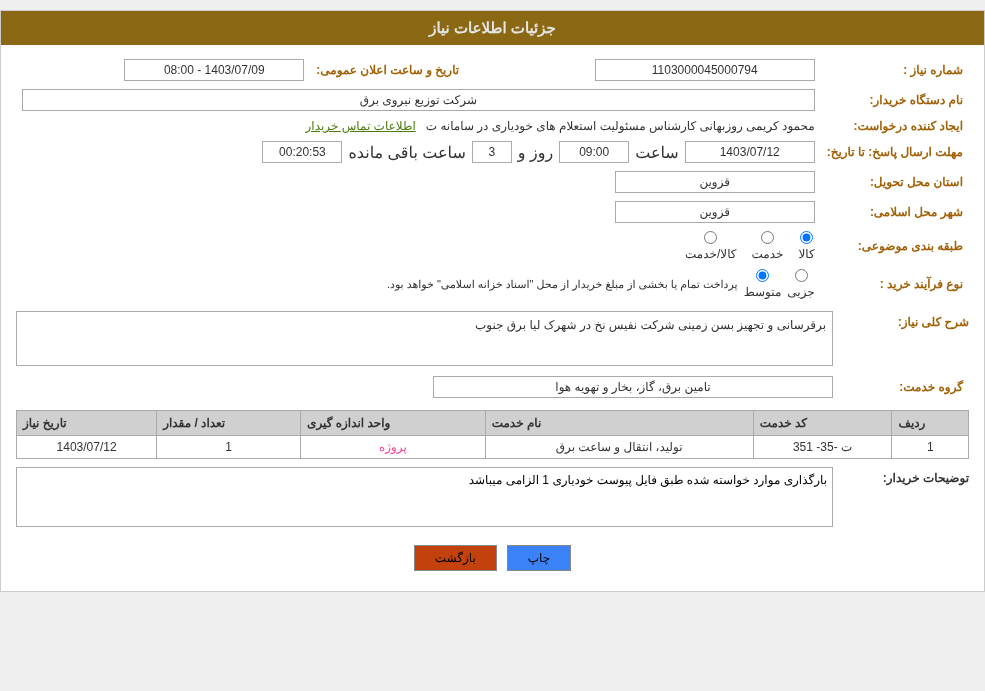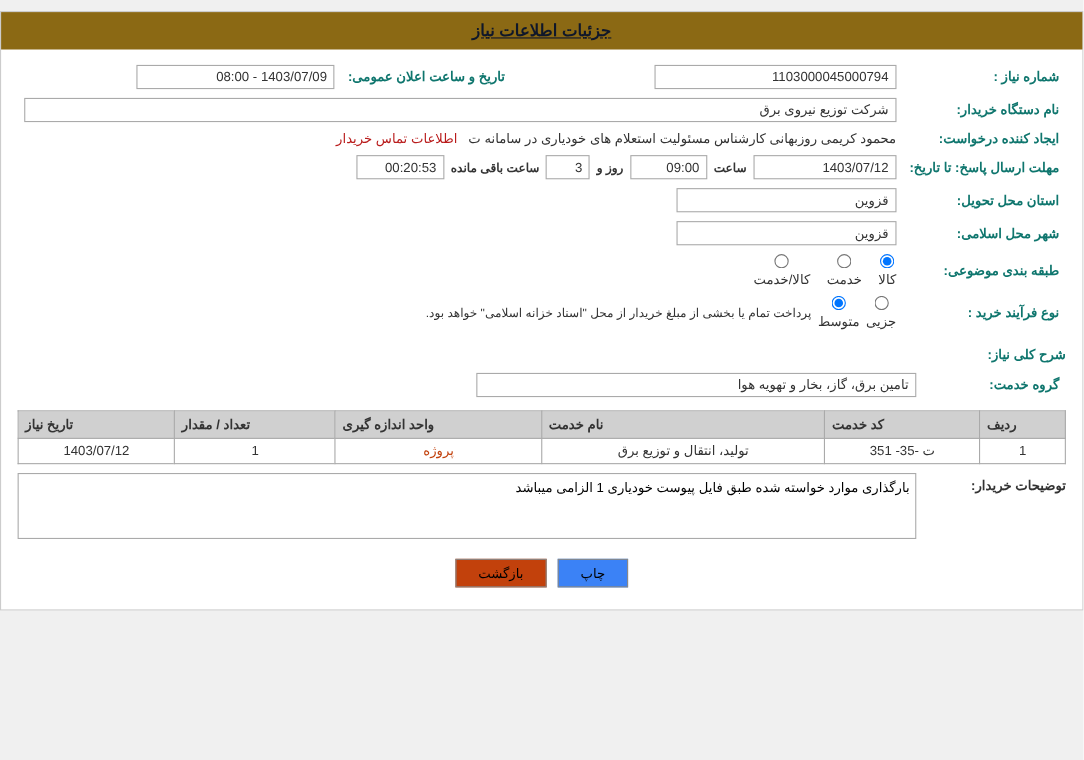--- a/index.html
+++ b/index.html
@@ -11,55 +11,55 @@
       color: #333;
     }
     .page-wrapper {
       max-width: 985px;
       margin: 10px auto;
       background: #fff;
       border: 1px solid #ccc;
     }
     .page-header {
       background: #8B6914;
-      color: #0f172a;
+      color: #e5e5e5;
       text-align: center;
       padding: 8px 12px;
       font-size: 15px;
       font-weight: bold;
-      text-decoration: underline;
     }
     .content {
       padding: 10px 15px;
     }
     .info-table {
       width: 100%;
       border-collapse: collapse;
       margin-bottom: 8px;
     }
     .info-table td {
       padding: 4px 6px;
       vertical-align: middle;
     }
     .label-cell {
       font-weight: bold;
       white-space: nowrap;
       text-align: right;
       width: 130px;
-      color: #0f766e;
+      color: #a16207;
     }
     .value-cell {
       text-align: right;
     }
     .input-wide {
       width: 100%;
       min-width: 200px;
     }
     .blue-link {
-      color: #b91c1c;
+      color: #4d7c0f;
+      text-decoration: underline;
       cursor: pointer;
       margin-left: 12px;
     }
     .row-flex {
       display: flex;
       align-items: center;
       gap: 6px;
       flex-direction: row;
     }
     .section-title {
@@ -81,21 +81,21 @@
       padding: 5px 6px;
       text-align: left;
       font-weight: bold;
     }
     .service-table td {
       border: 1px solid #aaa;
       padding: 4px 6px;
       text-align: center;
     }
     .service-table td.orange {
-      color: #c2410c;
+      color: #ec4899;
     }
     .textarea-box {
       width: 100%;
       border: 1px solid #aaa;
       padding: 5px;
       background: #fff;
       min-height: 60px;
       display: block;
       resize: none;
       text-align: right;
@@ -129,37 +129,36 @@
       flex-direction: row;
       align-items: center;
     }
     .radio-item {
       display: flex;
       align-items: center;
       gap: 3px;
       flex-direction: column;
     }
     .small-label {
-      font-size: 11px;
+      font-size: 16px;
       white-space: nowrap;
-      font-weight: bold;
     }
     .date-time-row {
       display: flex;
       align-items: center;
       gap: 6px;
       flex-wrap: nowrap;
     }
     .border-box {
       border: 1px solid #aaa;
       padding: 3px 6px;
       background: #fff;
       display: inline-block;
       min-height: 22px;
-      text-align: right;
+      text-align: center;
     }
     .sharh-box {
       border: 1px solid #aaa;
       padding: 6px;
       background: #fff;
       min-height: 55px;
       text-align: right;
       direction: rtl;
     }
     .tawzihat-label {
@@ -273,20 +272,23 @@
             </div>
             <span style="font-size:11px; color:#333;">پرداخت تمام یا بخشی از مبلغ خریدار از محل "اسناد خزانه اسلامی" خواهد بود.</span>
           </div>
         </td>
       </tr>
     </tbody>
       </table>
 
     <div style="display:flex; align-items:flex-start; margin-bottom:6px; gap:6px;">
       <span class="label-cell" style="min-width:130px; font-weight:bold; padding-top:4px;">شرح کلی نیاز:</span>
+      <div style="flex:1;">
+        <div class="sharh-box">برقرسانی و تجهیز بسن زمینی شرکت نفیس نخ در شهرک لیا برق جنوب</div>
+      </div>
     </div>
 
 
     <table class="info-table">
       <tbody>
           <tr>
         <td class="label-cell">گروه خدمت:</td>
         <td class="value-cell">
           <span class="border-box" style="min-width:400px;">تامین برق، گاز، بخار و تهویه هوا</span>
         </td>
@@ -302,21 +304,21 @@
           <th>نام خدمت</th>
           <th>واحد اندازه گیری</th>
           <th>تعداد / مقدار</th>
           <th>تاریخ نیاز</th>
         </tr>
       </thead>
       <tbody>
         <tr>
           <td>1</td>
           <td>ت -35- 351</td>
-          <td>تولید، انتقال و توزیع برق</td>
+          <td>تولید، انتقال و ساعت برق</td>
           <td class="orange">پروژه</td>
           <td>1</td>
           <td>1403/07/12</td>
         </tr>
       </tbody>
     </table>
 
     <div style="display:flex; align-items:flex-start; margin-top:6px; margin-bottom:8px; gap:6px;">
       <span class="tawzihat-label">توضیحات خریدار:</span>
       <div style="flex:1;">

